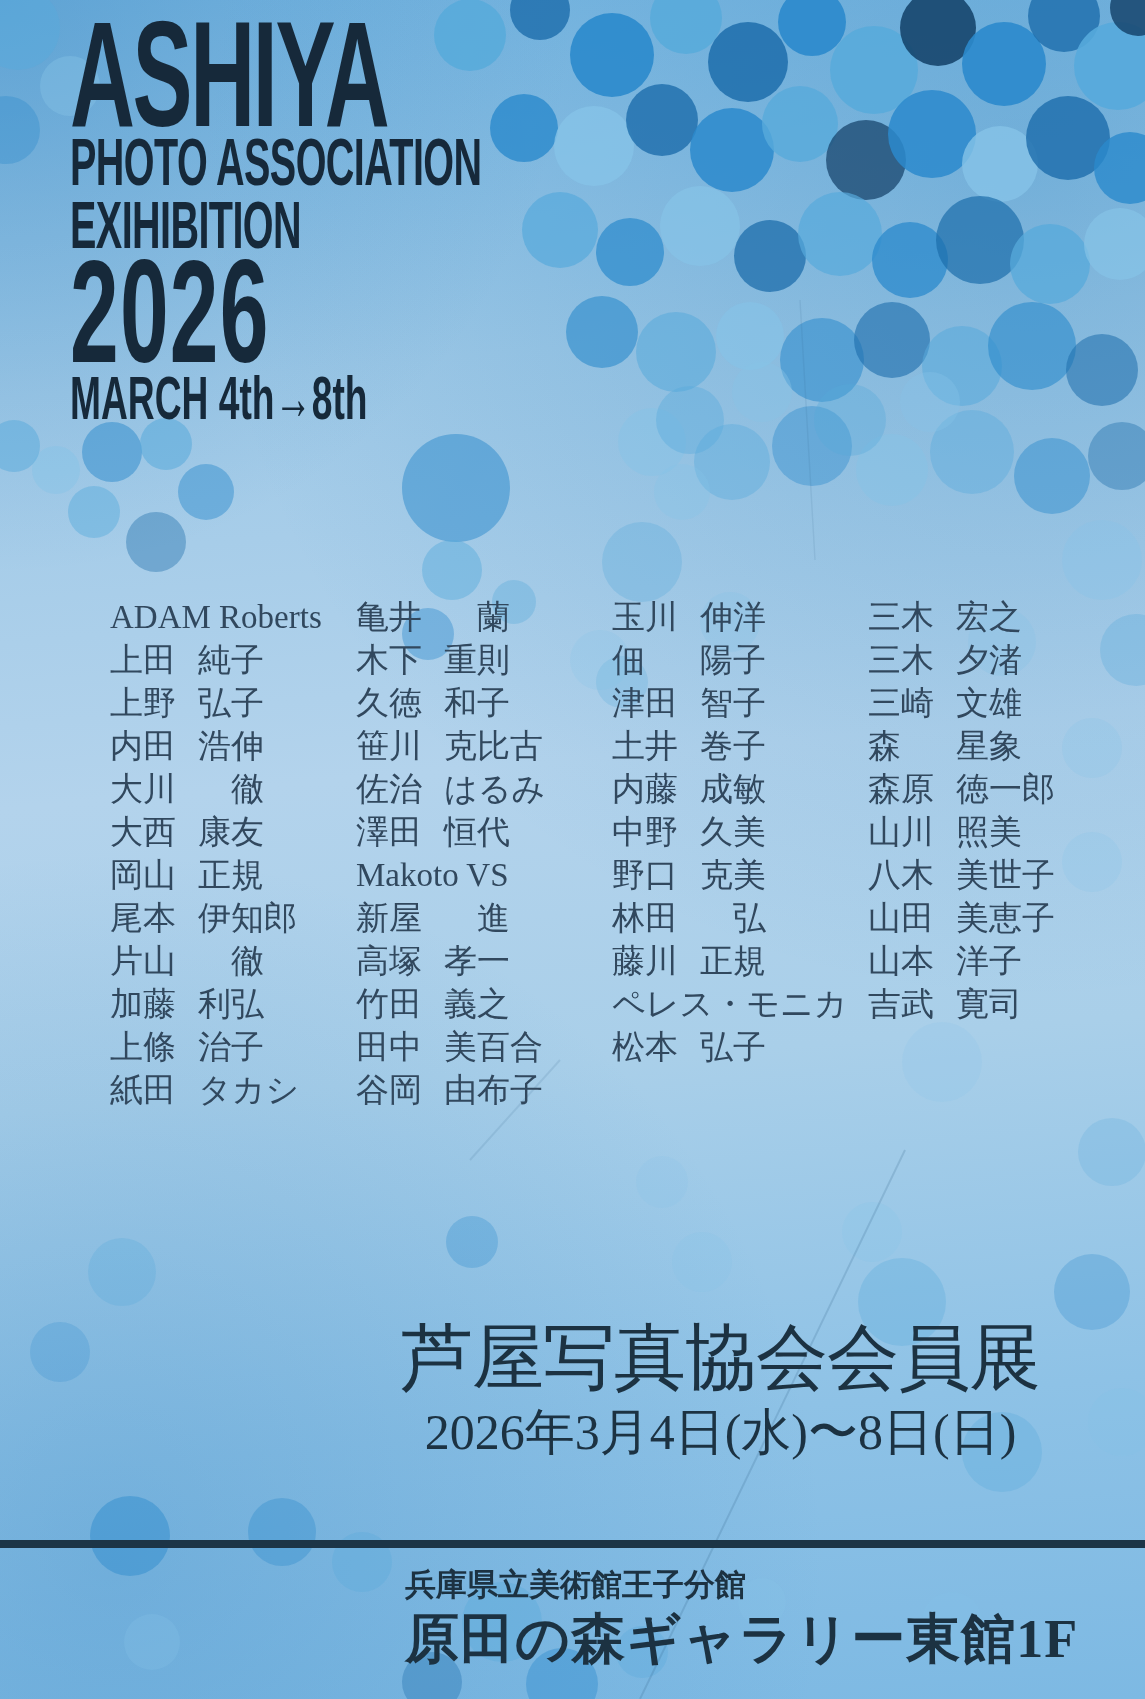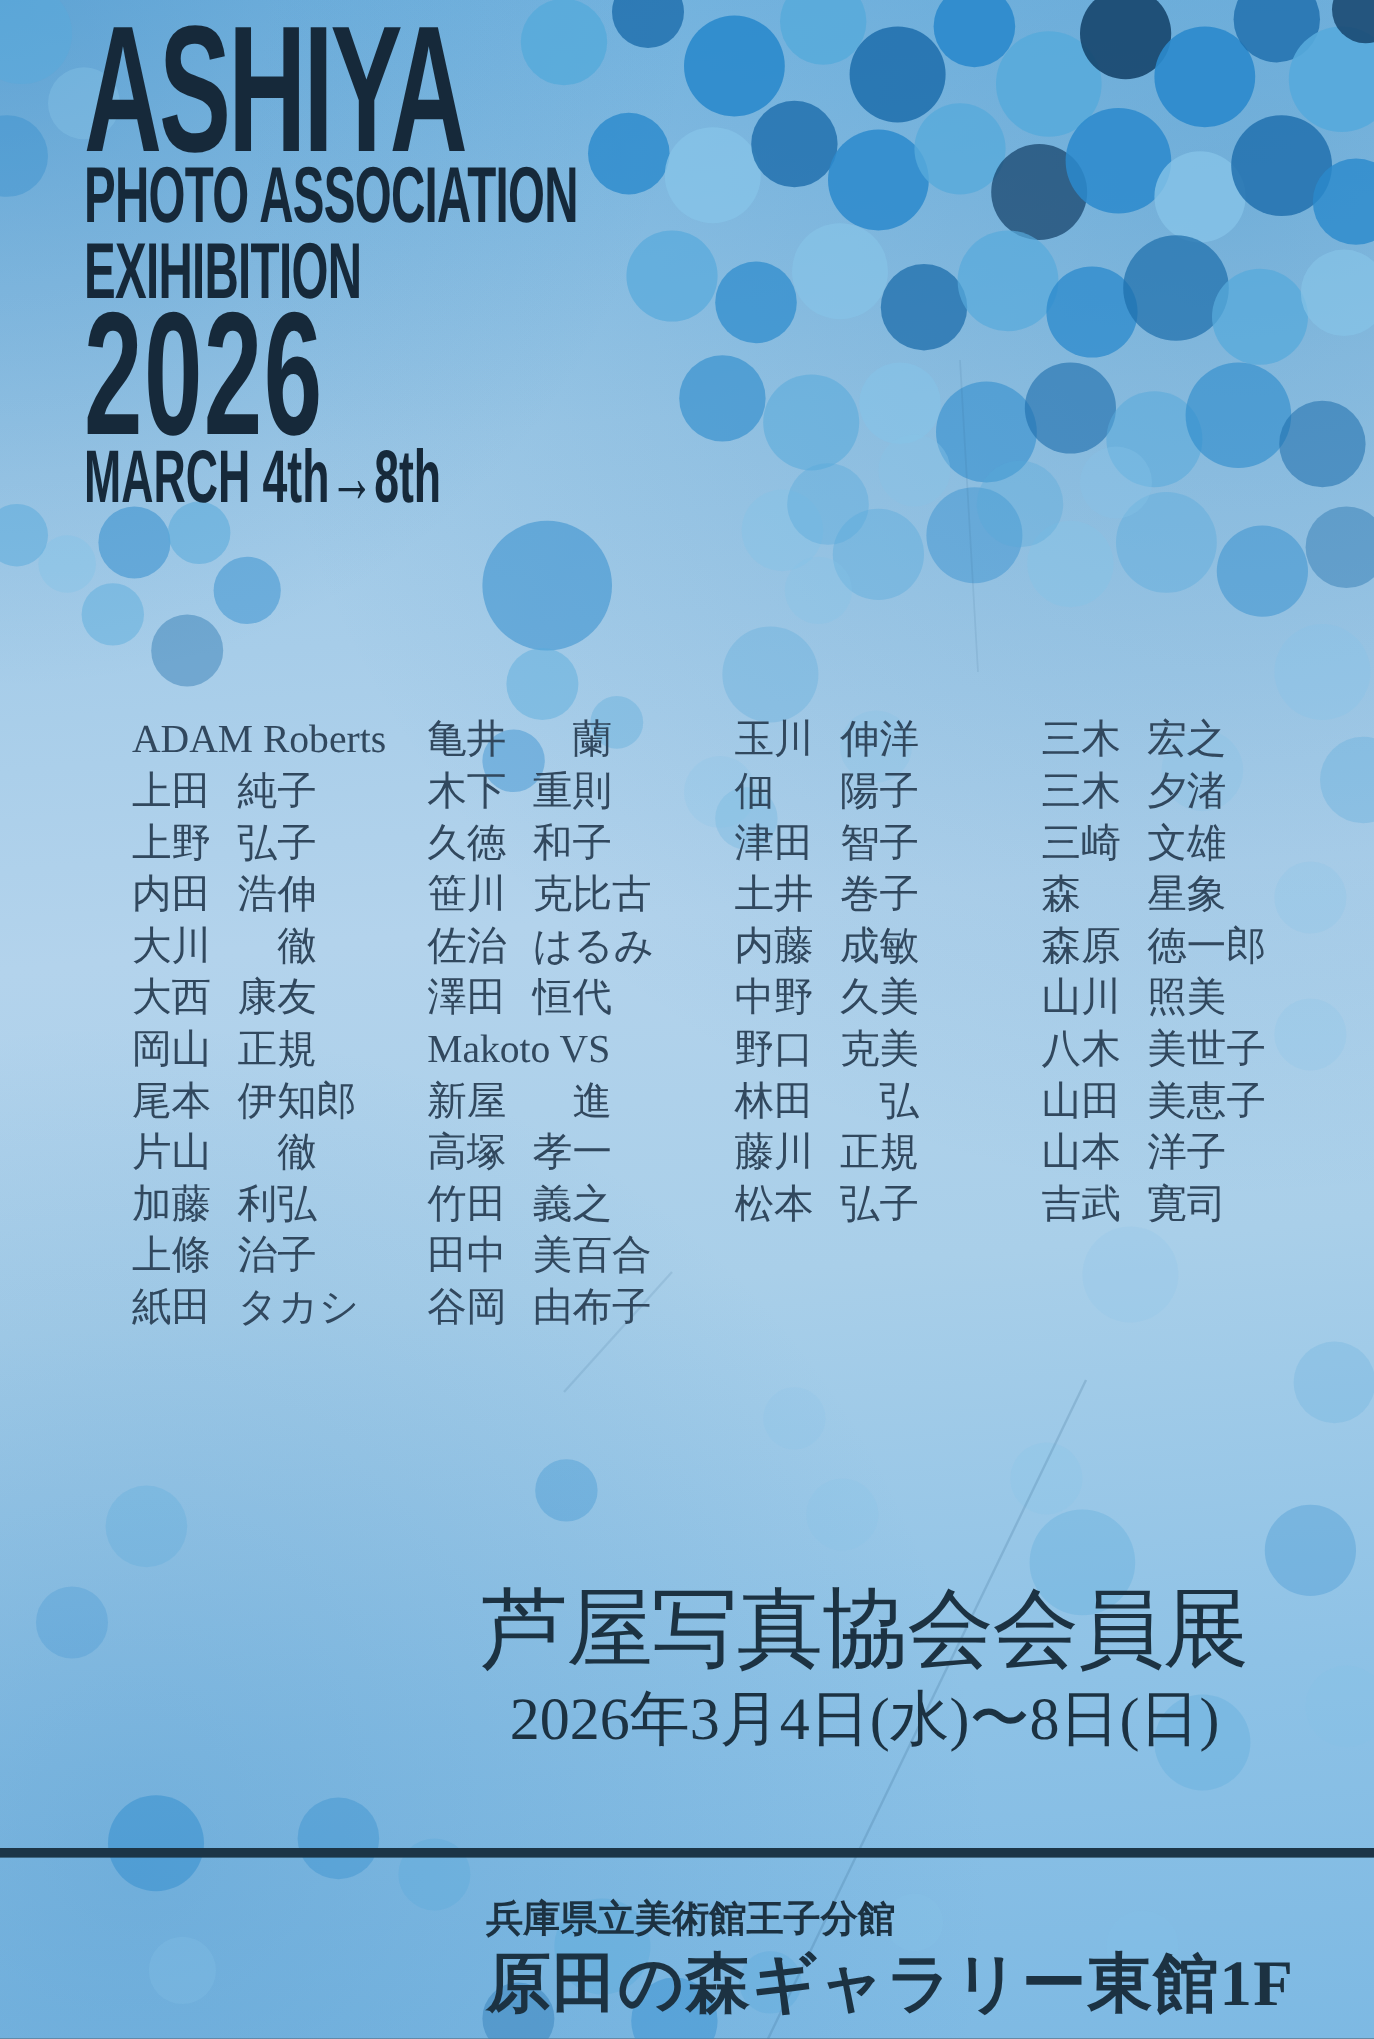--- a/index.html
+++ b/index.html
@@ -54,21 +54,21 @@
   .event-title{font-size:72px;line-height:84px;letter-spacing:-1px;}
   .event-date {font-size:50px;line-height:64px;}
   .event-time {font-size:43px;line-height:52px;}
 
   .rule{position:absolute;left:0;right:0;top:1540px;height:8px;background:#1c3547;}
 
   .venue{
     position:absolute;left:405px;top:1564px;
     color:#1c3242;font-weight:bold;white-space:nowrap;
   }
-  .venue-parent{font-size:31px;line-height:42px;margin-top:14px;}
+  .venue-parent{font-size:31px;line-height:42px;}
   .venue-name{font-size:54px;line-height:66px;letter-spacing:1px;}
 </style>
 </head>
 <body>
 
 <div class="poster">
 
   <svg class="bubbles" viewBox="0 0 1145 1699" aria-hidden="true">
 
     <circle cx="470" cy="35" r="36" class="b2" opacity=".85"></circle>
@@ -219,20 +219,21 @@
     <div class="member-col">
         <div class="name-row"><span class="fam">玉川</span><span class="giv">伸洋</span></div>
         <div class="name-row"><span class="fam">佃</span><span class="giv">陽子</span></div>
         <div class="name-row"><span class="fam">津田</span><span class="giv">智子</span></div>
         <div class="name-row"><span class="fam">土井</span><span class="giv">巻子</span></div>
         <div class="name-row"><span class="fam">内藤</span><span class="giv">成敏</span></div>
         <div class="name-row"><span class="fam">中野</span><span class="giv">久美</span></div>
         <div class="name-row"><span class="fam">野口</span><span class="giv">克美</span></div>
         <div class="name-row"><span class="fam">林田</span><span class="giv shift">弘</span></div>
         <div class="name-row"><span class="fam">藤川</span><span class="giv">正規</span></div>
+        <div class="name-row">ペレス・モニカ</div>
         <div class="name-row"><span class="fam">松本</span><span class="giv">弘子</span></div>
       </div>
     <div class="member-col">
         <div class="name-row"><span class="fam">三木</span><span class="giv">宏之</span></div>
         <div class="name-row"><span class="fam">三木</span><span class="giv">夕渚</span></div>
         <div class="name-row"><span class="fam">三崎</span><span class="giv">文雄</span></div>
         <div class="name-row"><span class="fam">森</span><span class="giv">星象</span></div>
         <div class="name-row"><span class="fam">森原</span><span class="giv">徳一郎</span></div>
         <div class="name-row"><span class="fam">山川</span><span class="giv">照美</span></div>
         <div class="name-row"><span class="fam">八木</span><span class="giv">美世子</span></div>

